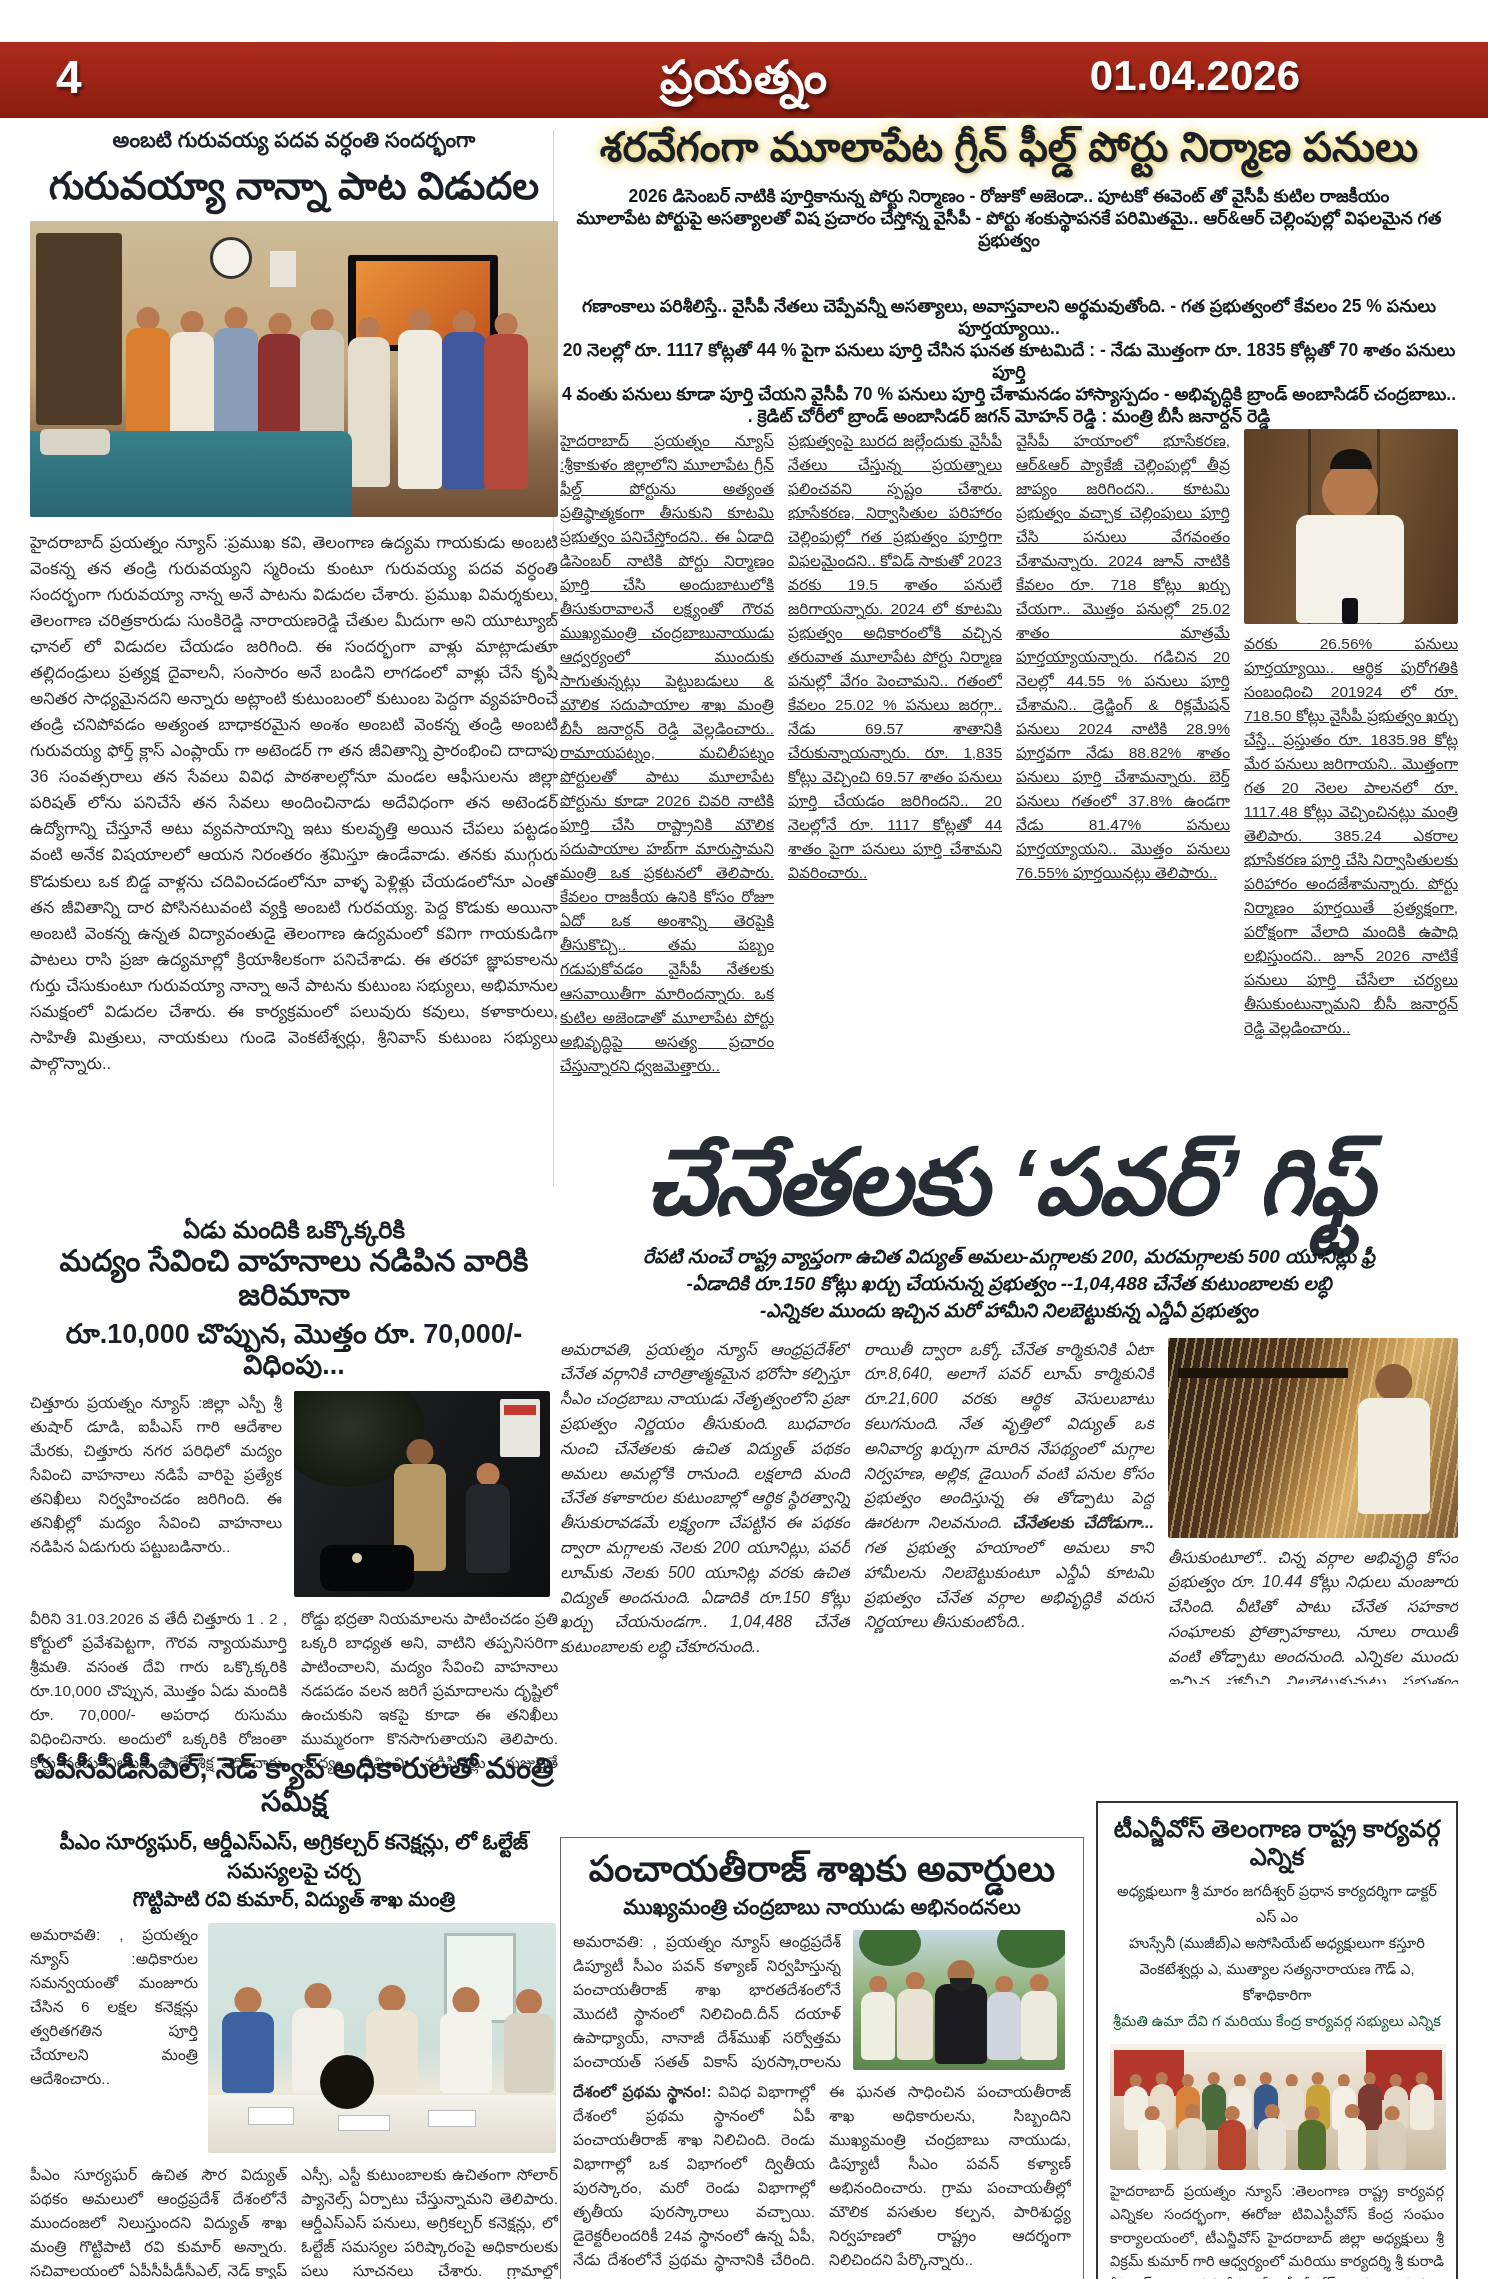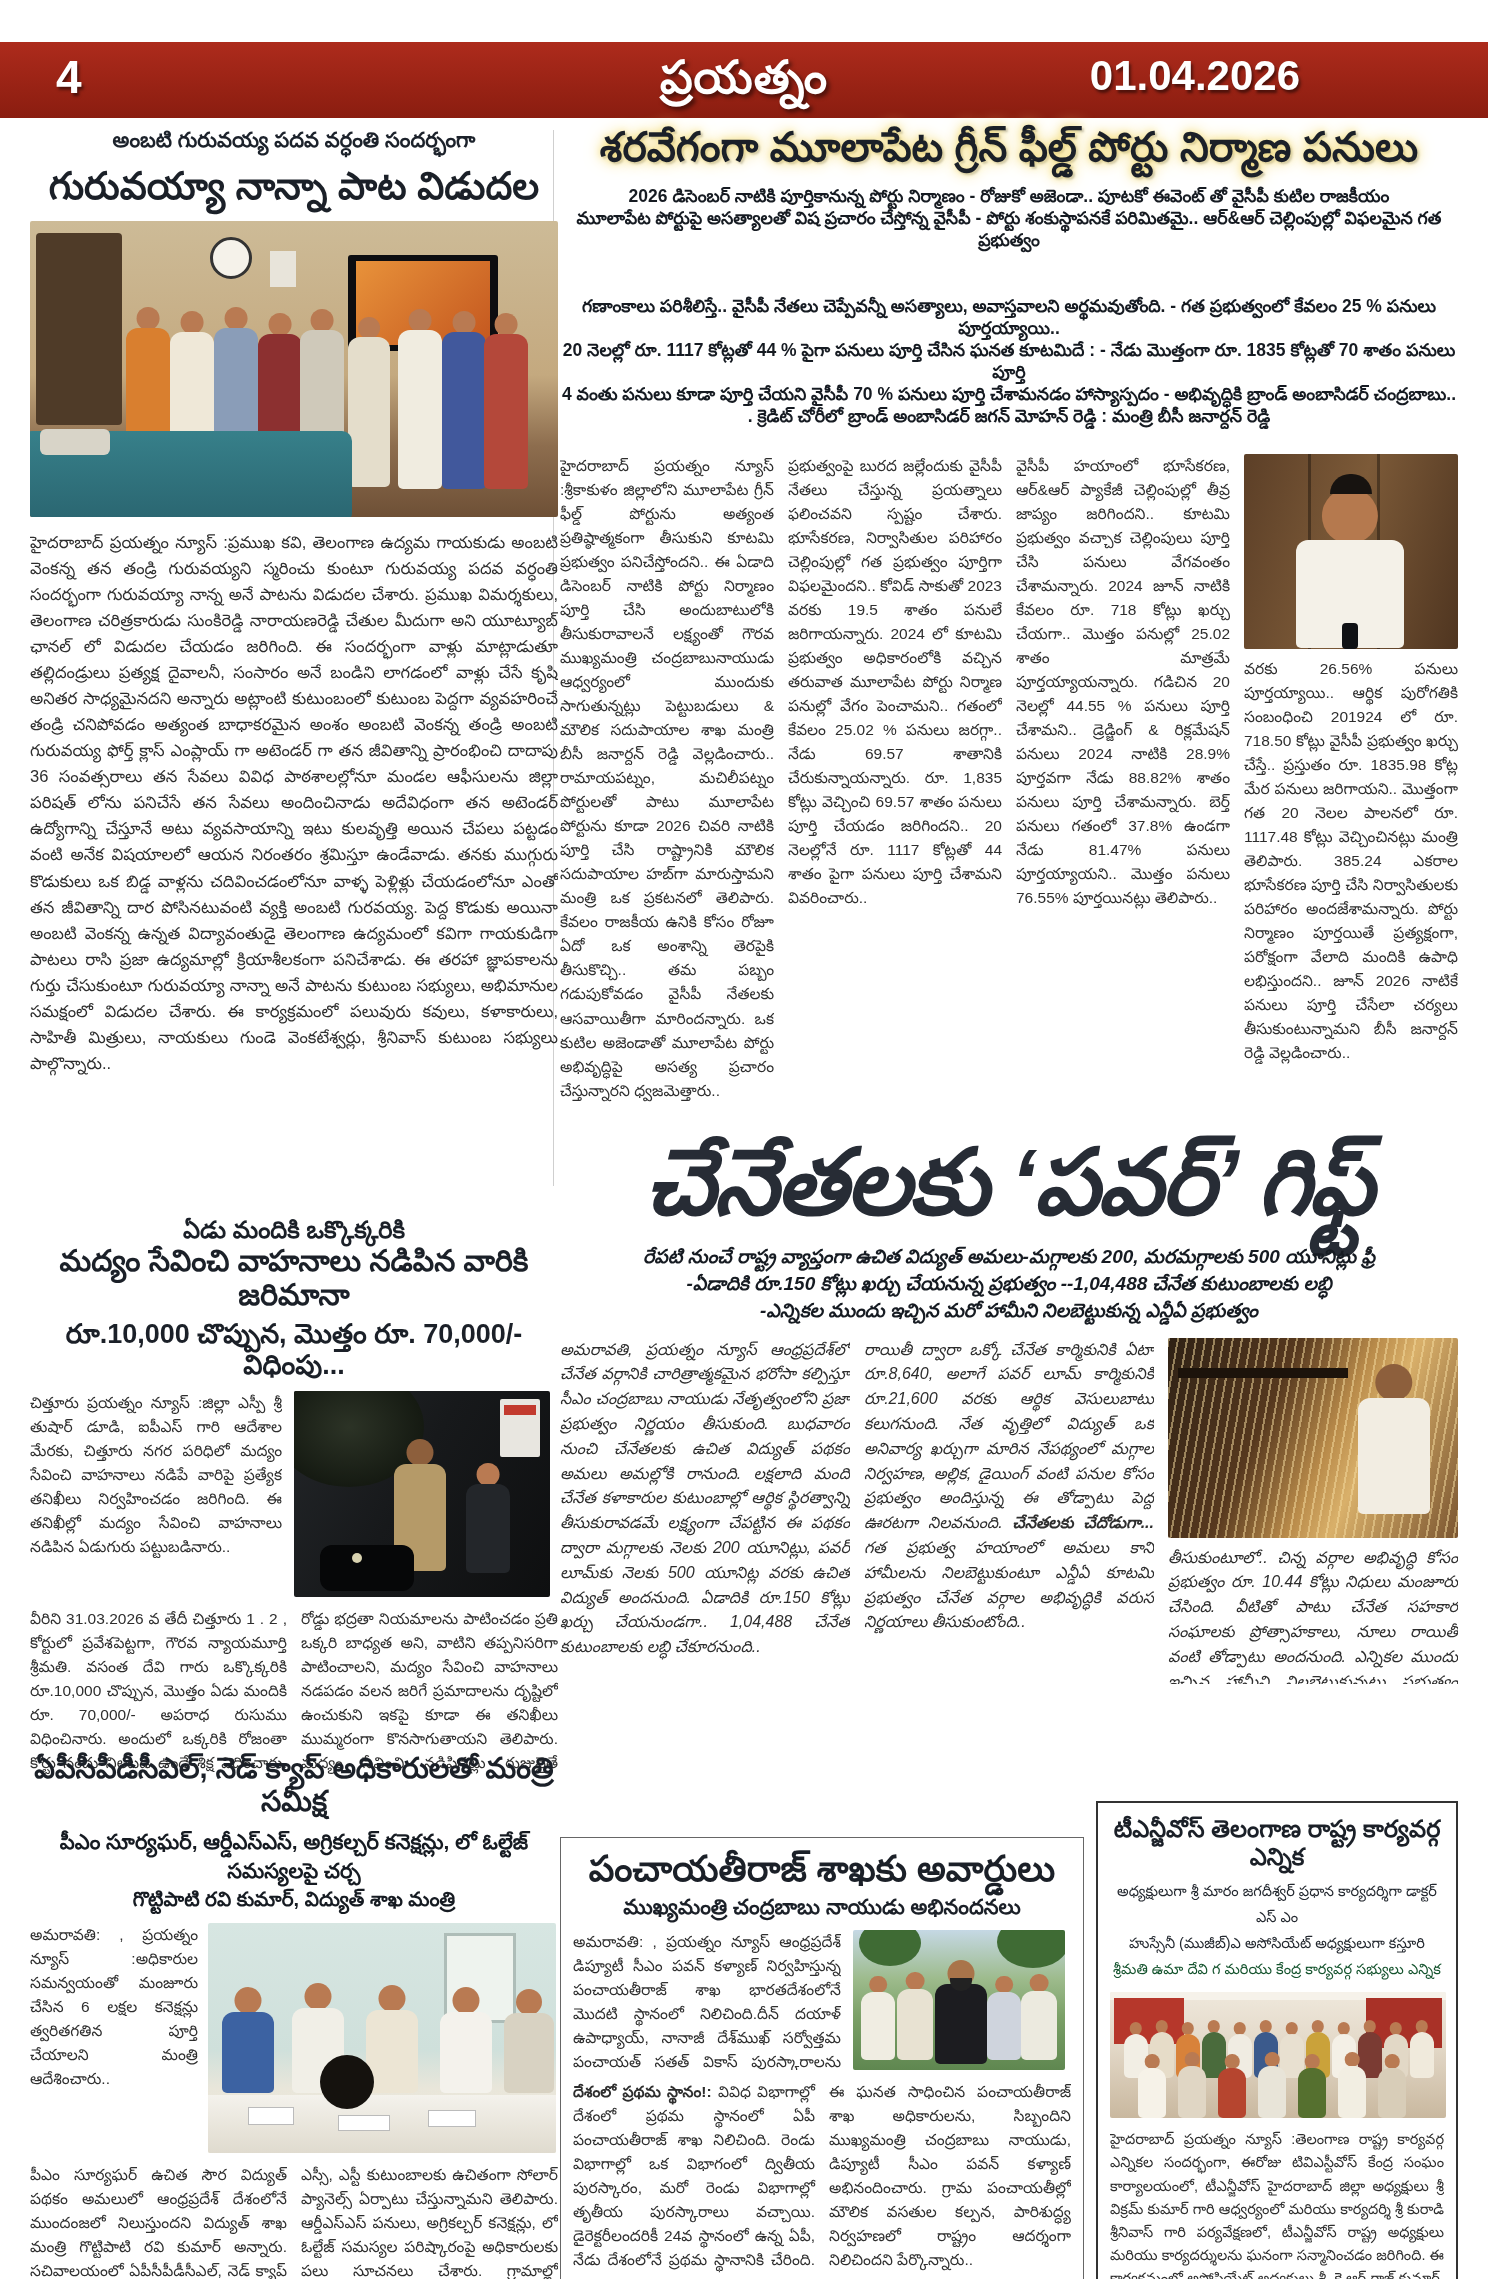--- a/index.html
+++ b/index.html
@@ -73,21 +73,21 @@
   <div class="art" style="left:560px;top:124px;width:898px;height:1066px;">
     <div class="hl glow" style="font-size:41px;">శరవేగంగా మూలాపేట గ్రీన్ ఫీల్డ్ పోర్టు నిర్మాణ పనులు</div>
     <div class="deck" style="margin-top:14px;">
       <div style="font-size:17.5px;line-height:22px;">2026 డిసెంబర్ నాటికి పూర్తికానున్న పోర్టు నిర్మాణం  - రోజుకో అజెండా.. పూటకో ఈవెంట్ తో వైసీపీ కుటిల రాజకీయం</div>
       <div style="font-size:17.5px;line-height:22px;">మూలాపేట పోర్టుపై అసత్యాలతో విష ప్రచారం చేస్తోన్న వైసీపీ - పోర్టు శంకుస్థాపనకే పరిమితమై.. ఆర్&amp;ఆర్ చెల్లింపుల్లో విఫలమైన గత ప్రభుత్వం</div>
       <div style="font-size:17.5px;line-height:22px;margin-top:44px;">గణాంకాలు పరిశీలిస్తే.. వైసీపీ నేతలు చెప్పేవన్నీ అసత్యాలు, అవాస్తవాలని అర్థమవుతోంది. - గత ప్రభుత్వంలో కేవలం 25 % పనులు పూర్తయ్యాయి..</div>
       <div style="font-size:17.5px;line-height:22px;">20 నెలల్లో రూ. 1117 కోట్లతో 44 % పైగా పనులు పూర్తి చేసిన ఘనత కూటమిదే : - నేడు మొత్తంగా రూ. 1835 కోట్లతో 70 శాతం పనులు పూర్తి</div>
       <div style="font-size:17.5px;line-height:22px;">4 వంతు పనులు కూడా పూర్తి చేయని వైసీపీ 70 % పనులు పూర్తి చేశామనడం హాస్యాస్పదం - అభివృద్ధికి బ్రాండ్ అంబాసిడర్ చంద్రబాబు..</div>
       <div style="font-size:17.5px;line-height:22px;">. క్రెడిట్ చోరీలో బ్రాండ్ అంబాసిడర్ జగన్ మోహన్ రెడ్డి : మంత్రి బీసీ జనార్దన్ రెడ్డి</div>
     </div>
-    <div class="cols" style="margin-top:27px;height:836px;">
+    <div class="cols" style="margin-top:2px;height:836px;text-decoration:underline;">
       <div class="col justify" style="font-size:15.5px;line-height:1.55;">హైదరాబాద్ ప్రయత్నం న్యూస్ :శ్రీకాకుళం జిల్లాలోని మూలాపేట గ్రీన్ ఫీల్డ్ పోర్టును అత్యంత ప్రతిష్ఠాత్మకంగా తీసుకుని కూటమి ప్రభుత్వం పనిచేస్తోందని.. ఈ ఏడాది డిసెంబర్ నాటికి పోర్టు నిర్మాణం పూర్తి చేసి అందుబాటులోకి తీసుకురావాలనే లక్ష్యంతో గౌరవ ముఖ్యమంత్రి చంద్రబాబునాయుడు ఆధ్వర్యంలో ముందుకు సాగుతున్నట్లు పెట్టుబడులు &amp; మౌలిక సదుపాయాల శాఖ మంత్రి బీసీ జనార్దన్ రెడ్డి వెల్లడించారు.. రామాయపట్నం, మచిలీపట్నం పోర్టులతో పాటు మూలాపేట పోర్టును కూడా 2026 చివరి నాటికి పూర్తి చేసి రాష్ట్రానికి మౌలిక సదుపాయాల హబ్‌గా మారుస్తామని మంత్రి ఒక ప్రకటనలో తెలిపారు. కేవలం రాజకీయ ఉనికి కోసం రోజూ ఏదో ఒక అంశాన్ని తెరపైకి తీసుకొచ్చి.. తమ పబ్బం గడుపుకోవడం వైసీపీ నేతలకు ఆసవాయితీగా మారిందన్నారు. ఒక కుటిల అజెండాతో మూలాపేట పోర్టు అభివృద్ధిపై అసత్య ప్రచారం చేస్తున్నారని ధ్వజమెత్తారు..</div>
       <div class="col justify" style="font-size:15.5px;line-height:1.55;">ప్రభుత్వంపై బురద జల్లేందుకు వైసీపీ నేతలు చేస్తున్న ప్రయత్నాలు ఫలించవని స్పష్టం చేశారు. భూసేకరణ, నిర్వాసితుల పరిహారం చెల్లింపుల్లో గత ప్రభుత్వం పూర్తిగా విఫలమైందని.. కోవిడ్ సాకుతో 2023 వరకు 19.5 శాతం పనులే జరిగాయన్నారు. 2024 లో కూటమి ప్రభుత్వం అధికారంలోకి వచ్చిన తరువాత మూలాపేట పోర్టు నిర్మాణ పనుల్లో వేగం పెంచామని.. గతంలో కేవలం 25.02 % పనులు జరగ్గా.. నేడు 69.57 శాతానికి చేరుకున్నాయన్నారు. రూ. 1,835 కోట్లు వెచ్చించి 69.57 శాతం పనులు పూర్తి చేయడం జరిగిందని.. 20 నెలల్లోనే రూ. 1117 కోట్లతో 44 శాతం పైగా పనులు పూర్తి చేశామని వివరించారు..</div>
       <div class="col justify" style="font-size:15.5px;line-height:1.55;">వైసీపీ హయాంలో భూసేకరణ, ఆర్&amp;ఆర్ ప్యాకేజీ చెల్లింపుల్లో తీవ్ర జాప్యం జరిగిందని.. కూటమి ప్రభుత్వం వచ్చాక చెల్లింపులు పూర్తి చేసి పనులు వేగవంతం చేశామన్నారు. 2024 జూన్ నాటికి కేవలం రూ. 718 కోట్లు ఖర్చు చేయగా.. మొత్తం పనుల్లో 25.02 శాతం మాత్రమే పూర్తయ్యాయన్నారు. గడిచిన 20 నెలల్లో 44.55 % పనులు పూర్తి చేశామని.. డ్రెడ్జింగ్ &amp; రిక్లమేషన్ పనులు 2024 నాటికి 28.9% పూర్తవగా నేడు 88.82% శాతం పనులు పూర్తి చేశామన్నారు. బెర్త్ పనులు గతంలో 37.8% ఉండగా నేడు 81.47% పనులు పూర్తయ్యాయని.. మొత్తం పనులు 76.55% పూర్తయినట్లు తెలిపారు..</div>
       <div class="col">
         <div class="photo" style="width:100%;height:195px;background:linear-gradient(105deg,#5c3f27 0%,#7c5a38 48%,#4f3520 100%);">
           <i style="left:30%;top:0;width:3px;height:100%;background:rgba(0,0,0,.35);"></i>
           <i style="left:62%;top:0;width:3px;height:100%;background:rgba(0,0,0,.35);"></i>
           <span class="person" style="left:52px;top:34px;--w:108px;--h:160px;--shirt:#f4f1e8;--skin:#b5794e;"></span>
           <i style="left:86px;top:20px;width:42px;height:20px;background:#171310;border-radius:20px 20px 0 0;"></i>
           <i style="left:98px;bottom:0;width:16px;height:26px;background:#101215;border-radius:4px;"></i>
@@ -186,20 +186,21 @@
       <b>దేశంలో ప్రథమ స్థానం!:</b>
       <span>వివిధ విభాగాల్లో దేశంలో ప్రథమ స్థానంలో ఏపీ పంచాయతీరాజ్ శాఖ నిలిచింది. రెండు విభాగాల్లో ఒక విభాగంలో ద్వితీయ పురస్కారం, మరో రెండు విభాగాల్లో తృతీయ పురస్కారాలు వచ్చాయి. డైరెక్టరీలందరికీ 24వ స్థానంలో ఉన్న ఏపీ, నేడు దేశంలోనే ప్రథమ స్థానానికి చేరింది. ఈ ఘనత సాధించిన పంచాయతీరాజ్ శాఖ అధికారులను, సిబ్బందిని ముఖ్యమంత్రి చంద్రబాబు నాయుడు, డిప్యూటీ సీఎం పవన్ కళ్యాణ్ అభినందించారు. గ్రామ పంచాయతీల్లో మౌలిక వసతుల కల్పన, పారిశుద్ధ్య నిర్వహణలో రాష్ట్రం ఆదర్శంగా నిలిచిందని పేర్కొన్నారు..</span>
     </div>
   </div>
 
   <div class="art boxed" style="left:1096px;top:1754px;width:362px;height:488px;padding:12px 12px;border-width:2px;border-color:#333;">
     <div class="hl" style="font-size:24px;">టీఎన్జీవోస్ తెలంగాణ రాష్ట్ర కార్యవర్గ ఎన్నిక</div>
     <div class="deck" style="margin-top:8px;">
       <div style="font-size:14.5px;line-height:26px;font-weight:normal;color:#23282f;">అధ్యక్షులుగా శ్రీ మారం జగదీశ్వర్  ప్రధాన కార్యదర్శిగా  డాక్టర్ ఎస్ ఎం</div>
       <div style="font-size:14.5px;line-height:26px;font-weight:normal;color:#23282f;">హుస్సేనీ (ముజీబ్)ఎ అసోసియేట్ అధ్యక్షులుగా కస్తూరి</div>
+      <div style="font-size:14.5px;line-height:26px;font-weight:normal;color:#23282f;">వెంకటేశ్వర్లు ఎ, ముత్యాల సత్యనారాయణ గౌడ్ ఎ, కోశాధికారిగా</div>
       <div style="font-size:14.5px;line-height:26px;font-weight:normal;color:#14532d;">శ్రీమతి ఉమా దేవి గ మరియు కేంద్ర కార్యవర్గ సభ్యులు ఎన్నిక</div>
     </div>
     <div class="photo" style="width:336px;height:126px;margin-top:10px;background:linear-gradient(180deg,#efe8dc 0%,#e2d7c6 45%,#c9b89f 100%);">
       <i style="left:0;top:0;width:100%;height:8px;background:#f6f2ea;"></i>
       <i style="left:4px;top:6px;width:70px;height:46px;background:#b6372b;"></i>
       <i style="right:4px;top:6px;width:76px;height:50px;background:#a93127;"></i>
       <span class="person" style="left:14px;top:30px;--w:24px;--h:56px;--shirt:#f2eee4;"></span>
       <span class="person" style="left:40px;top:28px;--w:24px;--h:58px;--shirt:#e6dcc8;"></span>
       <span class="person" style="left:66px;top:30px;--w:24px;--h:56px;--shirt:#d8823a;"></span>
       <span class="person" style="left:92px;top:28px;--w:24px;--h:58px;--shirt:#4a6b3c;"></span>

